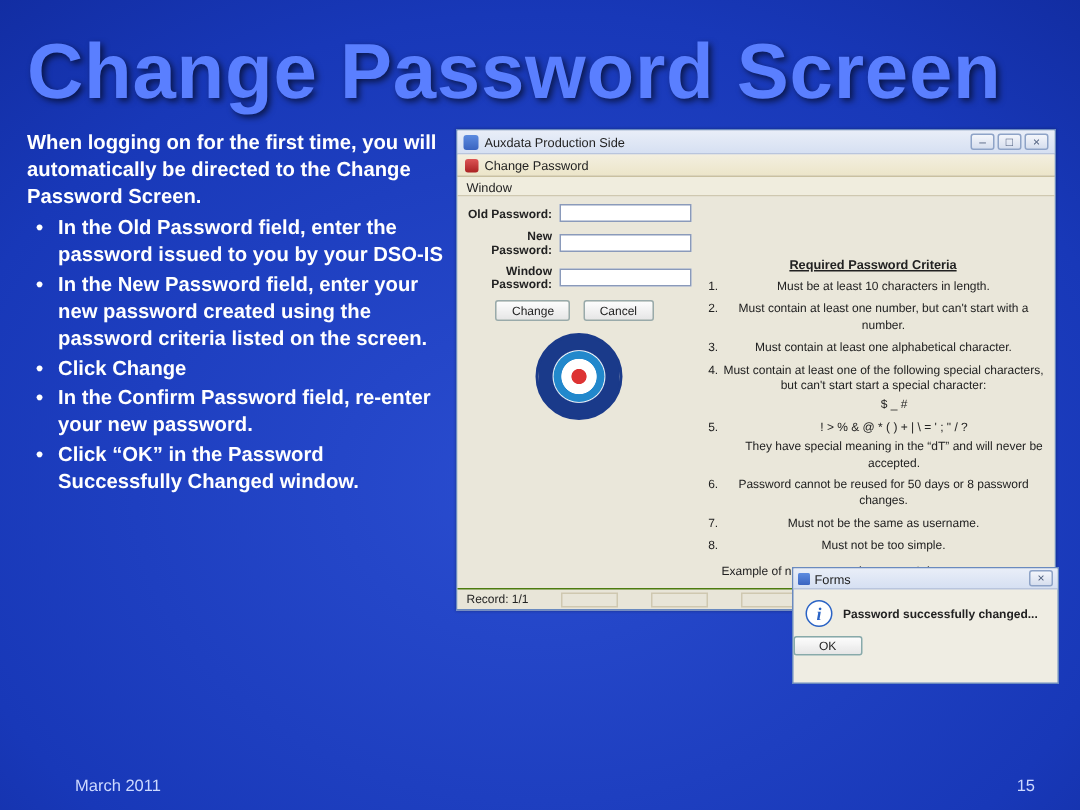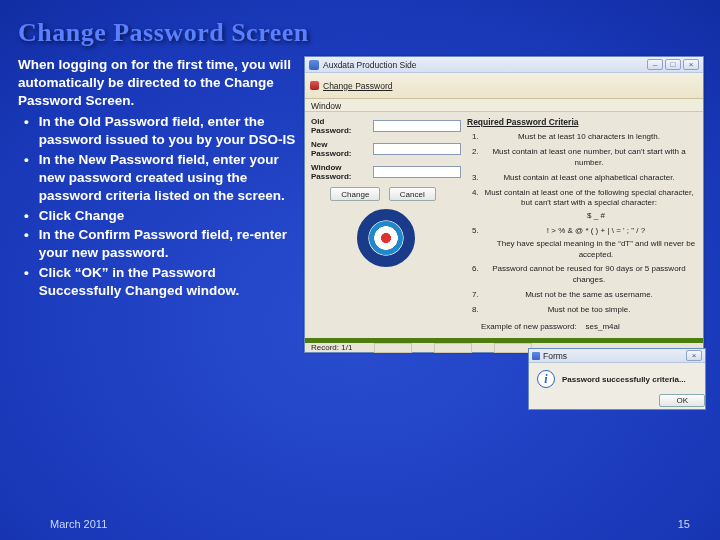--- a/index.html
+++ b/index.html
@@ -6,22 +6,22 @@
   body {
     width: 720px;
     height: 540px;
     background: radial-gradient(ellipse 900px 700px at 50% 60%, #2a4dd0 0%, #1838b8 45%, #0d2490 75%, #061a70 100%);
     font-family: Arial, Helvetica, sans-serif;
     color: #fff;
     overflow: hidden;
     position: relative;
   }
   .slide-title {
-    font-family: Liberation Serif, serif;
-    font-size: 26px;
+    font-family: Liberation Sans, sans-serif;
+    font-size: 52px;
     font-weight: 900;
     color: #5a7fff;
     text-shadow: 2px 2px 4px rgba(0,0,0,.6);
     padding: 18px 18px 4px 18px;
     letter-spacing: .5px;
   }
   .content {
     display: flex;
     padding: 4px 16px 0 18px;
     gap: 8px;
@@ -51,56 +51,56 @@
     height: 16px;
   }
   .titlebar-left { display: flex; align-items: center; gap: 4px; }
   .app-ico { width: 10px; height: 10px; background: linear-gradient(#5c8be0,#3a64c0); border-radius: 2px; }
   .win-btns { display: flex; gap: 2px; }
   .win-btn { width: 16px; height: 11px; border: 1px solid #8ea3c7; background: linear-gradient(#f4f6fb,#d6deee); border-radius: 2px; display: flex; align-items: center; justify-content: center; font-size: 8px; color: #4a5a7a; line-height: 1; }
   .subbar {
     display: flex; align-items: center; gap: 4px;
     background: linear-gradient(#f3efe0,#ece5c9);
     border-bottom: 1px solid #c9c0a0;
-    padding: 2px 5px; height: 26px; text-decoration: underline;
+    padding: 2px 5px; height: 15px;
   }
   .sub-ico { width: 9px; height: 9px; background: linear-gradient(#d55,#a22); border-radius: 2px; }
   .menubar { background: #f0edde; border-bottom: 1px solid #cfc8b0; padding: 2px 6px; height: 13px; }
 
   .app-body { display: flex; background: #eae7da; padding: 5px 6px 6px 6px; gap: 6px; min-height: 175px; }
   .form-side { width: 150px; }
   .frow { display: flex; align-items: center; margin-bottom: 5px; }
-  .flabel { width: 62px; text-align: left; padding-right: 17px; font-weight: bold; font-size: 8px; }
+  .flabel { width: 62px; text-align: right; padding-right: 5px; font-weight: bold; font-size: 8px; }
   .finput { flex: 1; height: 12px; background: #fff; border: 1px solid #8a9aba; }
   .btn {
     display: inline-block; padding: 1.5px 10px; background: linear-gradient(#fdfdfd,#e6e6e6);
     border: 1px solid #9aa; border-radius: 2px; font-size: 8px; margin-right: 6px;
   }
   .form-buttons { text-align: center; margin-top: 6px; margin-bottom: 8px; }
   .seal {
     width: 58px; height: 58px; margin: 4px auto 0 auto;
     border-radius: 50%;
     background: radial-gradient(circle at 50% 50%, #fff 0 45%, #1a3a8a 47% 78%, #fff 80% 82%, #1a3a8a 84% 100%);
     border: 2px solid #1a3a8a;
     position: relative;
   }
   .seal::after {
     content: ""; position: absolute; inset: 18%; border-radius: 50%;
     background: radial-gradient(circle, #d33 0 20%, #fff 22% 48%, #28c 50% 100%);
   }
   .criteria-side { flex: 1; font-size: 8px; line-height: 1.35; }
-  .criteria-title { text-align: left; font-weight: bold; text-decoration: underline; margin-bottom: 4px; font-size: 8.5px; }
+  .criteria-title { text-align: center; font-weight: bold; text-decoration: underline; margin-bottom: 4px; font-size: 8.5px; margin-top: 35px; }
   .criteria-side ol { padding-left: 14px; text-align: center; }
   .criteria-side li { margin-bottom: 4px; }
   .criteria-indent { padding-left: 14px; margin-top: 2px; }
   .example { margin-top: 6px; padding-left: 14px; }
 
   .statusbar {
     display: flex; align-items: center;
-    background: #e8e5d8; border-top: 5px solid #4d7c0f;
+    background: #e8e5d8; border-top: 1px solid #4d7c0f;
     font-size: 8px; height: 14px; padding: 0 6px; gap: 22px;
   }
   .stat-cell { border: 1px solid #cfc8b0; padding: 0 18px; height: 10px; }
 
   
   .dialog {
     position: absolute; right: -2px; top: 292px;
     width: 178px; background: #efede3;
     border: 1px solid #6a8abf; font-family: Tahoma, Arial, sans-serif;
     font-size: 8.5px; color: #222;
@@ -112,21 +112,21 @@
   }
   .dlg-ico { width: 8px; height: 8px; background: linear-gradient(#5c8be0,#3a64c0); border-radius: 1px; margin-right: 3px; }
   .dlg-tleft { display: flex; align-items: center; }
   .dlg-body { display: flex; align-items: center; padding: 7px 8px; gap: 7px; }
   .info-ico {
     width: 18px; height: 18px; border-radius: 50%; border: 1.5px solid #2a63c5;
     background: #fff; display: flex; align-items: center; justify-content: center;
     font-weight: bold; color: #2a63c5; font-size: 12px; font-family: Georgia, serif; font-style: italic;
   }
   .dlg-msg { font-weight: bold; font-size: 8px; }
-  .dlg-foot { text-align: right; padding-bottom: 4px; }
+  .dlg-foot { text-align: left; padding-bottom: 20px; }
   .ok-btn { padding: 1px 16px; background: linear-gradient(#fdfdfd,#e6e6e6); border: 1px solid #8aa; border-radius: 2px; font-size: 8px; }
 
   .footer {
     position: absolute; bottom: 10px; left: 0; right: 0;
     display: flex; justify-content: space-between; padding: 0 30px 0 50px;
     font-size: 11px; color: #cdd9ff;
   }
 </style>
 </head>
 <body>
@@ -197,28 +197,28 @@
           <div class="seal"></div>
         </div>
 
         <div class="criteria-side">
           <div class="criteria-title">Required Password Criteria</div>
           <ol>
             <li>Must be at least 10 characters in length.</li>
             <li>Must contain at least one number, but can't start with a number.</li>
             <li>Must contain at least one alphabetical character.</li>
             <li>
-              <span>Must contain at least one of the following special character, but can't start with a special character:</span>
+              <span>Must contain at least one of the following special characters, but can't start start a special character:</span>
               <div class="criteria-indent">$ _ #</div>
             </li>
             <li>
               <div class="criteria-indent">! &gt; % &amp; @ * ( ) + | \ = ' ; " / ?</div>
               <div class="criteria-indent">They have special meaning in the “dT” and will never be accepted.</div>
             </li>
-            <li>Password cannot be reused for 90 days or 5 password changes.</li>
+            <li>Password cannot be reused for 50 days or 8 password changes.</li>
             <li>Must not be the same as username.</li>
             <li>Must not be too simple.</li>
           </ol>
           <div class="example">
             <span>Example of new password:</span>
             &nbsp;&nbsp;
             <span>ses_m4al</span>
           </div>
         </div>
       </div>
@@ -234,21 +234,21 @@
     <div class="dialog">
       <div class="dlg-title">
         <div class="dlg-tleft">
           <span class="dlg-ico"></span>
           <span>Forms</span>
         </div>
         <span class="win-btn">×</span>
       </div>
       <div class="dlg-body">
         <div class="info-ico">i</div>
-        <div class="dlg-msg">Password successfully criteria...</div>
+        <div class="dlg-msg">Password successfully changed...</div>
       </div>
       <div class="dlg-foot">
         <span class="ok-btn">OK</span>
       </div>
     </div>
   </div>
 </div>
 
 <div class="footer">
   <span>March 2011</span>

